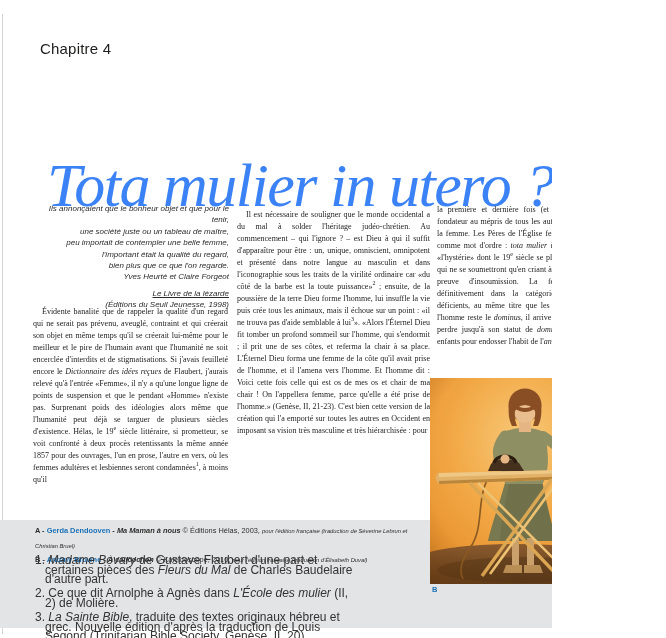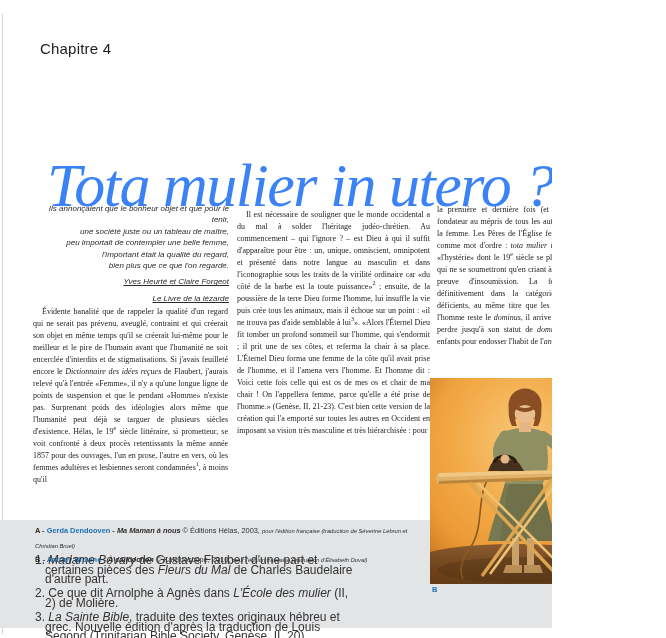--- a/index.html
+++ b/index.html
@@ -11,21 +11,21 @@
   
   #chapter-header{left:40px;top:40px;font-family:"Liberation Sans",sans-serif;
         font-size:15px;color:#1d1d1b;letter-spacing:.2px;}
   
   #page-title{left:31px;top:138px;width:620px;font-style:italic;font-weight:400;
         font-size:62px;line-height:1.0;color:#3b82f6;letter-spacing:-1.5px;white-space:nowrap;margin:16px;}
   
   #epigraph{left:33px;top:203px;width:196px;text-align:right;
         font-family:"Liberation Sans",sans-serif;font-style:italic;
         font-size:8px;line-height:11.4px;color:#2b2b2b;}
-  #epigraph .ep-author{margin-top:5px;text-decoration:underline;}
+  #epigraph .ep-author{}
   #epigraph .ep-work{margin-top:5px;text-decoration:underline;}
   
   .col{font-size:8px;line-height:12px;text-align:justify;hyphens:none;}
   .col p{margin:0;}
   .col p.sep{margin-top:5px;text-indent:9px;}
   .col p.ind{text-indent:9px;}
   #col1{left:33px;top:306px;width:195px;}
   #col2{left:237px;top:204px;width:193px;}
   #col3{left:437px;top:204px;width:192px;}
   .it{font-style:italic;}
@@ -67,20 +67,21 @@
   <div id="epigraph" class="abs">
     <div class="ep-lines">
         <div>Ils annonçaient que le bonheur objet et que pour le tenir,</div>
         <div>une société juste ou un tableau de maître,</div>
         <div>peu importait de contempler une belle femme,</div>
         <div>l'important était la qualité du regard,</div>
         <div>bien plus que ce que l'on regarde.</div>
       </div>
     <div class="ep-author">Yves Heurté et Claire Forgeot</div>
     <div class="ep-work it">Le Livre de la lézarde</div>
+    <div class="ep-edition">(Éditions du Seuil Jeunesse, 1998)</div>
   </div>
 
   <div id="col1" class="abs col">
     <p class="ind"><span>Évidente banalité que de rappeler la qualité d'un regard qui ne serait pas prévenu, aveuglé, contraint et qui créerait son objet en même temps qu'il se créerait lui-même pour le meilleur et le pire de l'humain avant que l'humanité ne soit encerclée d'interdits et de stigmatisations. Si j'avais feuilleté encore le </span><span class="it">Dictionnaire des idées reçues</span><span> de Flaubert, j'aurais relevé qu'à l'entrée «Femme», il n'y a qu'une longue ligne de points de suspension et que le pendant «Homme» n'existe pas. Surprenant poids des idéologies alors même que l'humanité peut déjà se targuer de plusieurs siècles d'existence. Hélas, le 19</span><span class="sp">e</span><span> siècle littéraire, si prometteur, se voit confronté à deux procès retentissants la même année 1857 pour des ouvrages, l'un en prose, l'autre en vers, où les femmes adultères et lesbiennes seront condamnées</span><span class="sp">1</span><span>, à moins qu'il</span></p>
   </div>
 
   <div id="col2" class="abs col">
     <p class="sep"><span>Il est nécessaire de souligner que le monde occidental a du mal à solder l'héritage judéo-chrétien. Au commencement – qui l'ignore ? – est Dieu à qui il suffit d'apparaître pour être : un, unique, omniscient, omnipotent et présenté dans notre langue au masculin et dans l'iconographie sous les traits de la virilité ordinaire car «du côté de la barbe est la toute puissance»</span><span class="sp">2</span><span> ; ensuite, de la poussière de la terre Dieu forme l'homme, lui insuffle la vie puis crée tous les animaux, mais il échoue sur un point : «il ne trouva pas d'aide semblable à lui</span><span class="sp">3</span><span>». «Alors l'Éternel Dieu fit tomber un profond sommeil sur l'homme, qui s'endormit ; il prit une de ses côtes, et referma la chair à sa place. L'Éternel Dieu forma une femme de la côte qu'il avait prise de l'homme, et il l'amena vers l'homme. Et l'homme dit : Voici cette fois celle qui est os de mes os et chair de ma chair ! On l'appellera femme, parce qu'elle a été prise de l'homme.» (Genèse, II, 21-23). C'est bien cette version de la création qui l'a emporté sur toutes les autres en Occident en imposant sa vision très masculine et très hiérarchisée : pour</span></p>
   </div>
 

